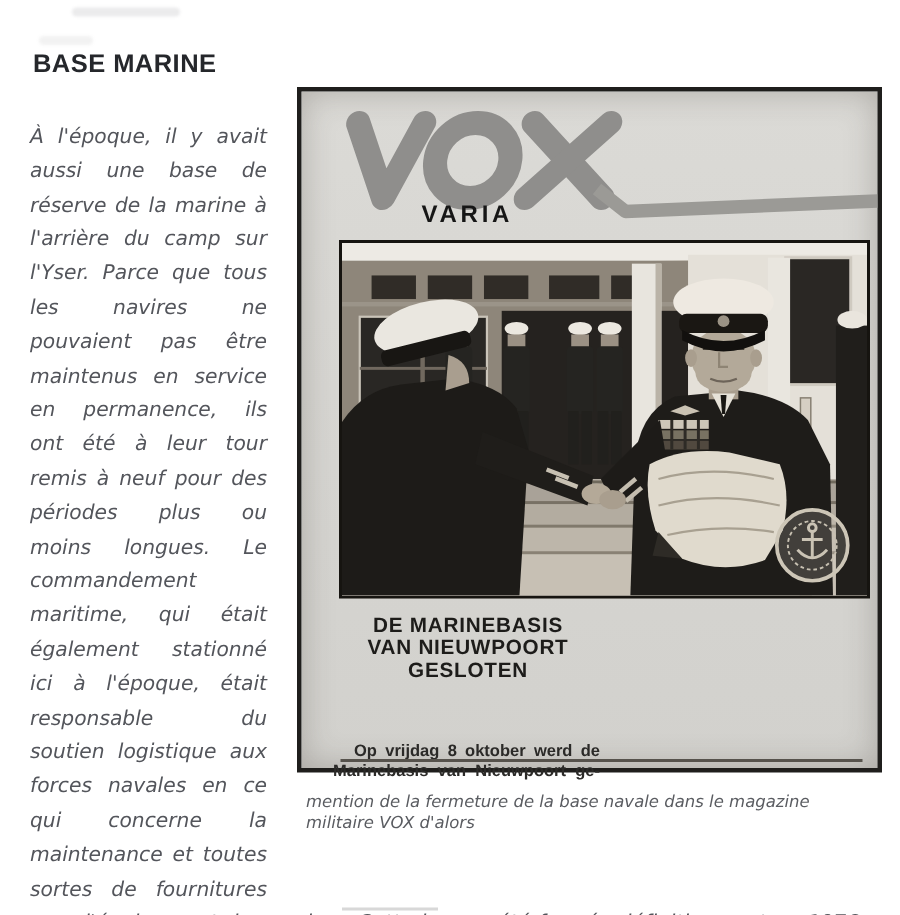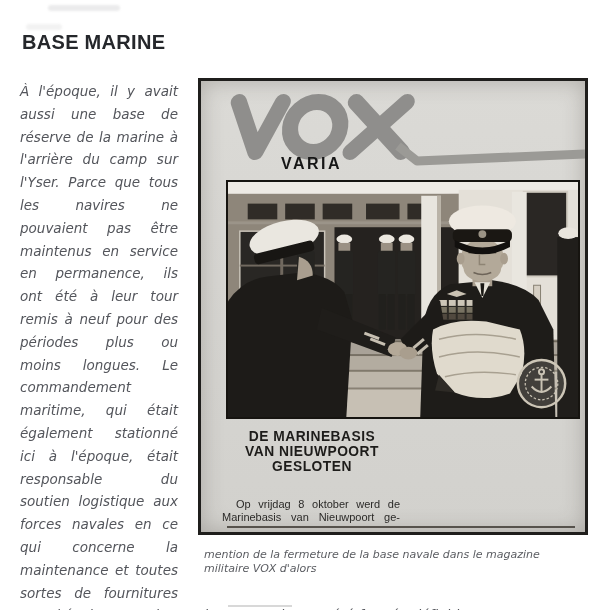--- a/index.html
+++ b/index.html
@@ -10,21 +10,21 @@
     overflow:hidden;
     font-family:"DejaVu Sans","Liberation Sans",sans-serif;
   }
   .content{padding:0 12px 0 20px;}
 
   
   .page-title{
     margin:33px 0 0 2px;
     font-family:"Liberation Sans",sans-serif;
     font-weight:bold;
-    font-size:20px;line-height:19px;
+    font-size:17px;line-height:19px;
     letter-spacing:.3px;
     color:#25272b;
   }
   .body-paragraph{
     margin:28px 0 0 0;
     font-style:italic;
     font-size:13.5px;
     line-height:22.8px;
     color:#53555b;
     text-align:justify;
@@ -34,21 +34,21 @@
   
   .right-wrap{
     float:right;
     width:410px;
     padding-left:20px;
     box-sizing:border-box;
     margin-bottom:28px;
   }
   .frame{
     position:relative;
-    margin-top:45px;
+    margin-top:25px;
     width:384px;height:451px;
     border:3px solid #1f1e1c;
     background:linear-gradient(180deg,#dbdad6 0%,#d6d5d1 55%,#d2d1cd 100%);
     box-shadow:inset 0 0 22px rgba(60,55,45,.28);
   }
   .vox-svg{position:absolute;left:0;top:0;}
   .varia-label{
     position:absolute;left:80px;top:74px;
     font-family:"Liberation Sans",sans-serif;
     font-weight:bold;font-size:16px;letter-spacing:2.5px;
@@ -63,26 +63,27 @@
   }
   .headline{
     position:absolute;left:21px;top:348px;width:180px;
     font-family:"Liberation Sans",sans-serif;
     font-weight:bold;font-size:13.8px;line-height:15px;
     letter-spacing:.5px;color:#1d1c1a;
     white-space:pre-line;
     text-align:center;
   }
   .col-left{
-    position:absolute;left:21px;top:417px;width:178px;
+    position:absolute;left:21px;top:434px;width:178px;
     font-family:"Liberation Sans",sans-serif;
     font-size:11px;line-height:12.6px;color:#2b2a28;
     white-space:pre-line;
     text-align:justify;text-align-last:justify;
     text-indent:14px;
+    font-weight:bold;
   }
   .col-right{
     position:absolute;left:205px;top:349px;width:170px;
     font-family:"Liberation Sans",sans-serif;
     font-size:11px;line-height:12.4px;color:#2b2a28;
     white-space:pre-line;
     text-align:justify;text-align-last:justify;
   }
   .article-rule{
     position:absolute;left:26px;top:445px;width:348px;height:2px;

